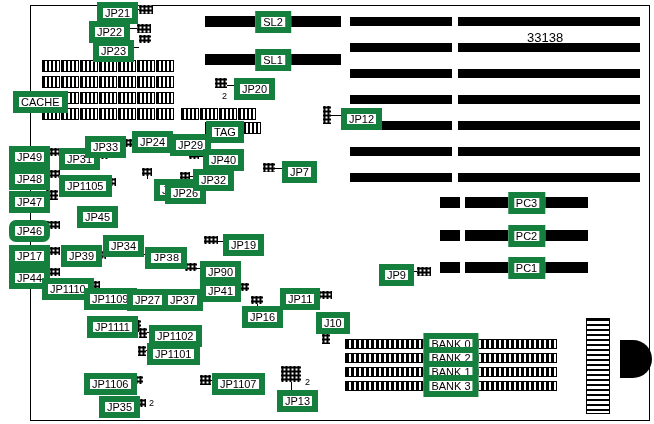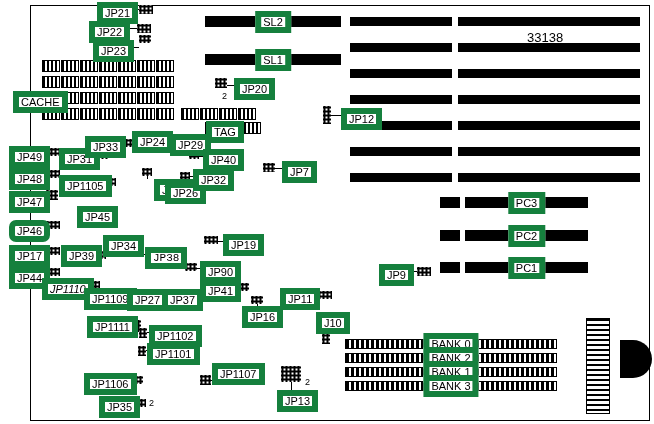--- a/index.html
+++ b/index.html
@@ -195,21 +195,21 @@
     <div class="comp" style="left: 46px; top: 268px; width: 14px; height: 8px;"></div>
     <div class="lbl" style="left: 9px; top: 267px;">JP44</div>
     <div class="cline" style="left: 36px; top: 274px; width: 10px; height: 1px;"></div>
     <div class="comp" style="left: 185px; top: 263px; width: 12px; height: 8px;"></div>
     <div class="lbl" style="left: 200px; top: 261px;">JP90</div>
     <div class="cline" style="left: 197px; top: 268px; width: 3px; height: 1px;"></div>
     <div class="comp" style="left: 237px; top: 283px; width: 12px; height: 8px;"></div>
     <div class="lbl" style="left: 200px; top: 280px;">JP41</div>
     <div class="cline" style="left: 227px; top: 287px; width: 10px; height: 1px;"></div>
     <div class="comp" style="left: 90px; top: 281px; width: 10px; height: 8px;"></div>
-    <div class="lbl" style="left: 42px; top: 278px; font-style: italic;">JP1110</div>
+    <div class="lbl" style="left: 42px; top: 278px;">JP1110</div>
     <div class="cline" style="left: 77px; top: 285px; width: 13px; height: 1px;"></div>
     <div class="comp" style="left: 130px; top: 291px; width: 10px; height: 8px;"></div>
     <div class="lbl" style="left: 84px; top: 288px;">JP1109</div>
     <div class="cline" style="left: 120px; top: 295px; width: 10px; height: 1px;"></div>
     <div class="comp" style="left: 136px; top: 302px; width: 10px; height: 8px;"></div>
     <div class="lbl" style="left: 127px; top: 289px;">JP27</div>
     <div class="comp" style="left: 171px; top: 302px; width: 10px; height: 8px;"></div>
     <div class="lbl" style="left: 162px; top: 289px;">JP37</div>
     <div class="comp" style="left: 318px; top: 291px; width: 14px; height: 8px;"></div>
     <div class="lbl" style="left: 280px; top: 288px;">JP11</div>
@@ -232,21 +232,21 @@
     <div class="comp" style="left: 138px; top: 346px; width: 8px; height: 10px;"></div>
     <div class="lbl" style="left: 147px; top: 343px;">JP1101</div>
     <div class="cline" style="left: 146px; top: 350px; width: 1px; height: 1px;"></div>
     <div class="comp" style="left: 131px; top: 376px; width: 12px; height: 8px;"></div>
     <div class="lbl" style="left: 84px; top: 373px;">JP1106</div>
     <div class="cline" style="left: 120px; top: 380px; width: 11px; height: 1px;"></div>
     <div class="comp" style="left: 136px; top: 399px; width: 10px; height: 8px;"></div>
     <div class="lbl" style="left: 99px; top: 396px;">JP35</div>
     <div class="cline" style="left: 126px; top: 403px; width: 10px; height: 1px;"></div>
     <div class="comp" style="left: 200px; top: 375px; width: 11px; height: 10px;"></div>
-    <div class="lbl" style="left: 212px; top: 363px;">JP1107</div>
+    <div class="lbl" style="left: 212px; top: 373px;">JP1107</div>
     <div class="cline" style="left: 211px; top: 380px; width: 1px; height: 1px;"></div>
     <div class="comp" style="left: 281px; top: 366px; width: 20px; height: 16px;"></div>
     <div class="lbl" style="left: 277px; top: 390px;">JP13</div>
     <div class="cline" style="left: 291px; top: 382px; width: 1px; height: 8px;"></div>
     <div class="ann" style="left: 222px; top: 91px;">2</div>
     <div class="ann" style="left: 149px; top: 398px;">2</div>
     <div class="ann" style="left: 305px; top: 377px;">2</div>
   </div>
 
 </body></html>

